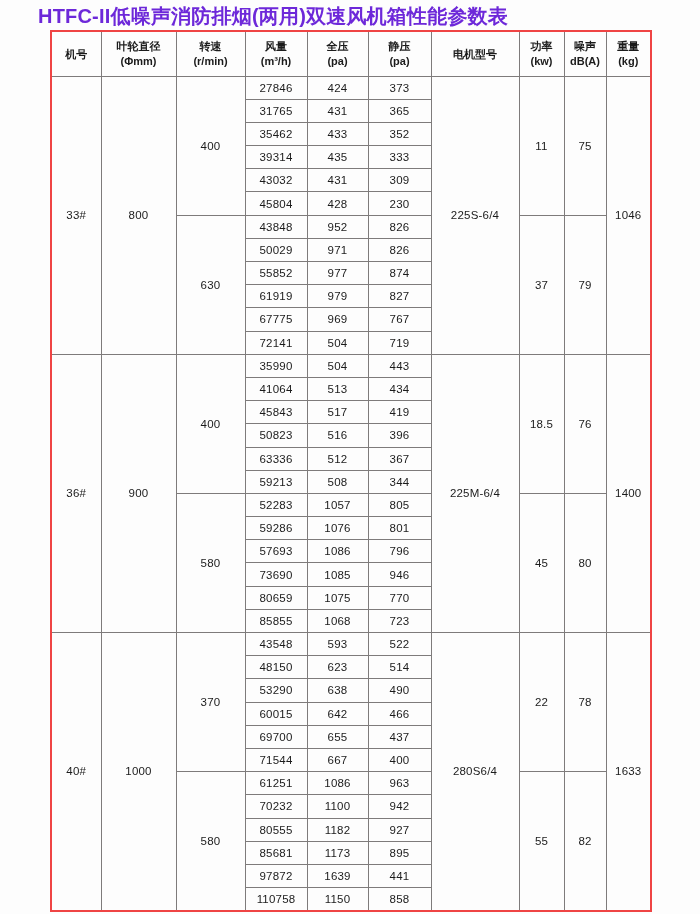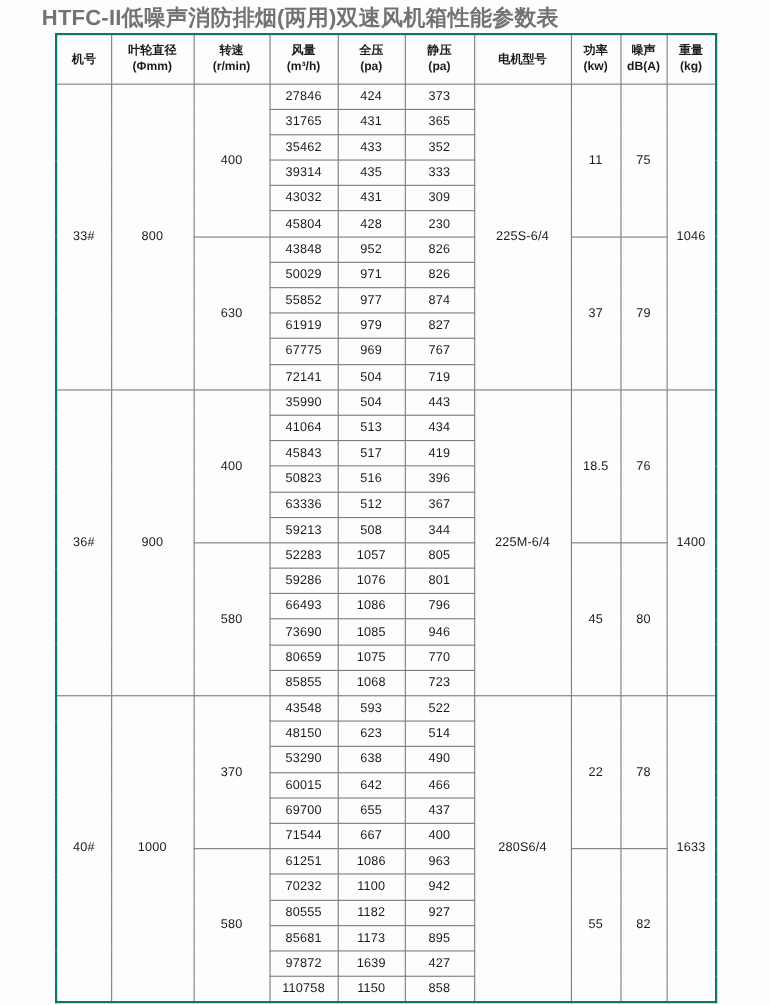--- a/index.html
+++ b/index.html
@@ -7,29 +7,29 @@
     width:700px;height:914px;
     background:#fdfdfd;
     font-family:"Liberation Sans","DejaVu Sans",sans-serif;
     color:#1b1b1b;
     position:relative;
     overflow:hidden;
   }
   .page{position:absolute;inset:0;background:#fdfdfd;}
   .title{
     position:absolute;left:38px;top:3px;
-    font-size:20px;font-weight:700;color:#737373;
+    font-size:20px;font-weight:700;color:#6d28d9;
     letter-spacing:0.2px;white-space:nowrap;margin:0;
   }
   table.spec-table{
     position:absolute;left:50px;top:30px;
     width:600px;
     border-collapse:collapse;
     table-layout:fixed;
-    border:2px solid #0f766e;
+    border:2px solid #ef4444;
   }
   .spec-table th,.spec-table td{
     border:1px solid #7e7b7b;
     text-align:center;vertical-align:middle;
     padding:0;overflow:hidden;
   }
   .spec-table thead tr{height:45px;}
   .spec-table tbody tr{height:23.2px;}
   .spec-table th{
     font-size:11px;font-weight:700;color:#1b1b1b;line-height:1.3;
@@ -219,21 +219,21 @@
           <td>805</td>
           <td rowspan="6">45</td>
           <td rowspan="6">80</td>
         </tr>
         <tr>
           <td>59286</td>
           <td>1076</td>
           <td>801</td>
         </tr>
         <tr>
-          <td>66493</td>
+          <td>57693</td>
           <td>1086</td>
           <td>796</td>
         </tr>
         <tr>
           <td>73690</td>
           <td>1085</td>
           <td>946</td>
         </tr>
         <tr>
           <td>80659</td>
@@ -301,21 +301,21 @@
           <td>927</td>
         </tr>
         <tr>
           <td>85681</td>
           <td>1173</td>
           <td>895</td>
         </tr>
         <tr>
           <td>97872</td>
           <td>1639</td>
-          <td>427</td>
+          <td>441</td>
         </tr>
         <tr>
           <td>110758</td>
           <td>1150</td>
           <td>858</td>
         </tr>
       </tbody>
   </table>
 </div>
 

